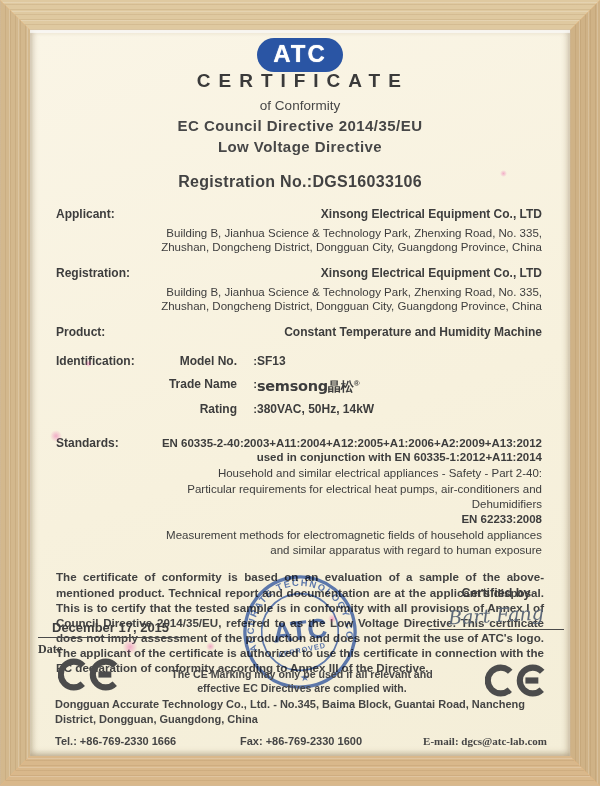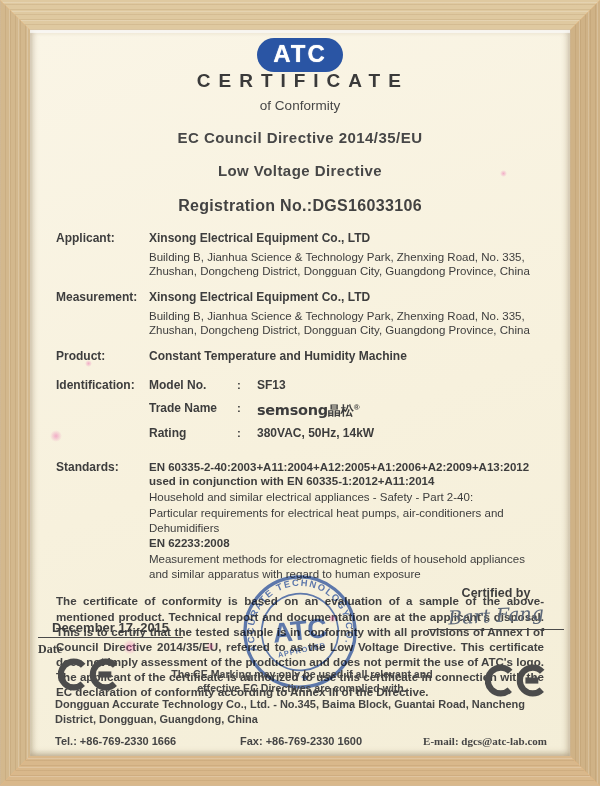--- a/index.html
+++ b/index.html
@@ -33,27 +33,27 @@
 
   .speck { position:absolute; border-radius:50%; background:radial-gradient(circle,rgba(232,60,160,.38) 0%,rgba(232,60,160,0) 70%); pointer-events:none; }
 
   
   .header { text-align:center; }
   .logo-pill { display:inline-block; background:#2a55a4; color:#fff; border-radius:18px;
                padding:3px 16px 5px; font-weight:bold; font-size:24px; letter-spacing:2px; line-height:1.1;
                text-shadow:0 0 1px #fff; }
   .title { font-size:19px; font-weight:bold; letter-spacing:.42em; margin-top:-2px; margin-left:.3em; color:#3a3a3a; }
   .subtitle { font-size:13.5px; font-weight:normal; margin-top:6px; color:#474747; }
-  .directive { font-size:15px; font-weight:bold; margin-top:16px; color:#474747; letter-spacing:.03em; }
+  .directive { font-size:15px; font-weight:bold; margin-top:4px; color:#474747; letter-spacing:.03em; }
   .registration { font-size:16px; font-weight:bold; margin-top:18px; margin-bottom:16px; color:#424242; letter-spacing:.02em; }
 
   
   .row { display:flex; margin-bottom:11px; font-size:11.5px; line-height:1.28; }
   .row-label { width:93px; flex:none; font-weight:bold; font-size:12px; }
-  .row-value { flex:1; padding-right:2px; }
+  .row-value { flex:1; padding-right:2px;text-align:right; }
   .party-name { font-weight:bold; font-size:12px; margin-bottom:3px; }
   .id-table .id-row { display:flex; margin-bottom:7px; }
   .id-label { width:88px; flex:none; font-weight:bold; font-size:12px; }
   .id-sep { width:20px; flex:none; font-weight:bold; }
   .id-value { font-weight:bold; font-size:12px; }
   .brand { font-size:14.5px; font-weight:bold; letter-spacing:-.3px; font-family:"DejaVu Sans",sans-serif; }
   .brand-cjk { font-size:13px; font-weight:bold; }
   .brand-reg { font-size:8px; vertical-align:super; }
   .std-line { margin-bottom:1px; }
   .bold { font-weight:bold; }
@@ -121,21 +121,21 @@
 
     <div class="row">
       <div class="row-label">Applicant:</div>
       <div class="row-value">
         <div class="party-name">Xinsong Electrical Equipment Co., LTD</div>
         <div>Building B, Jianhua Science &amp; Technology Park, Zhenxing Road, No. 335, Zhushan, Dongcheng District, Dongguan City, Guangdong Province, China</div>
       </div>
     </div>
 
     <div class="row">
-      <div class="row-label">Measurement:</div>
+      <div class="row-label">Registration:</div>
       <div class="row-value">
         <div class="party-name">Xinsong Electrical Equipment Co., LTD</div>
         <div>Building B, Jianhua Science &amp; Technology Park, Zhenxing Road, No. 335, Zhushan, Dongcheng District, Dongguan City, Guangdong Province, China</div>
       </div>
     </div>
 
     <div class="row">
       <div class="row-label">Product:</div>
       <div class="row-value party-name">Constant Temperature and Humidity Machine</div>
     </div>

